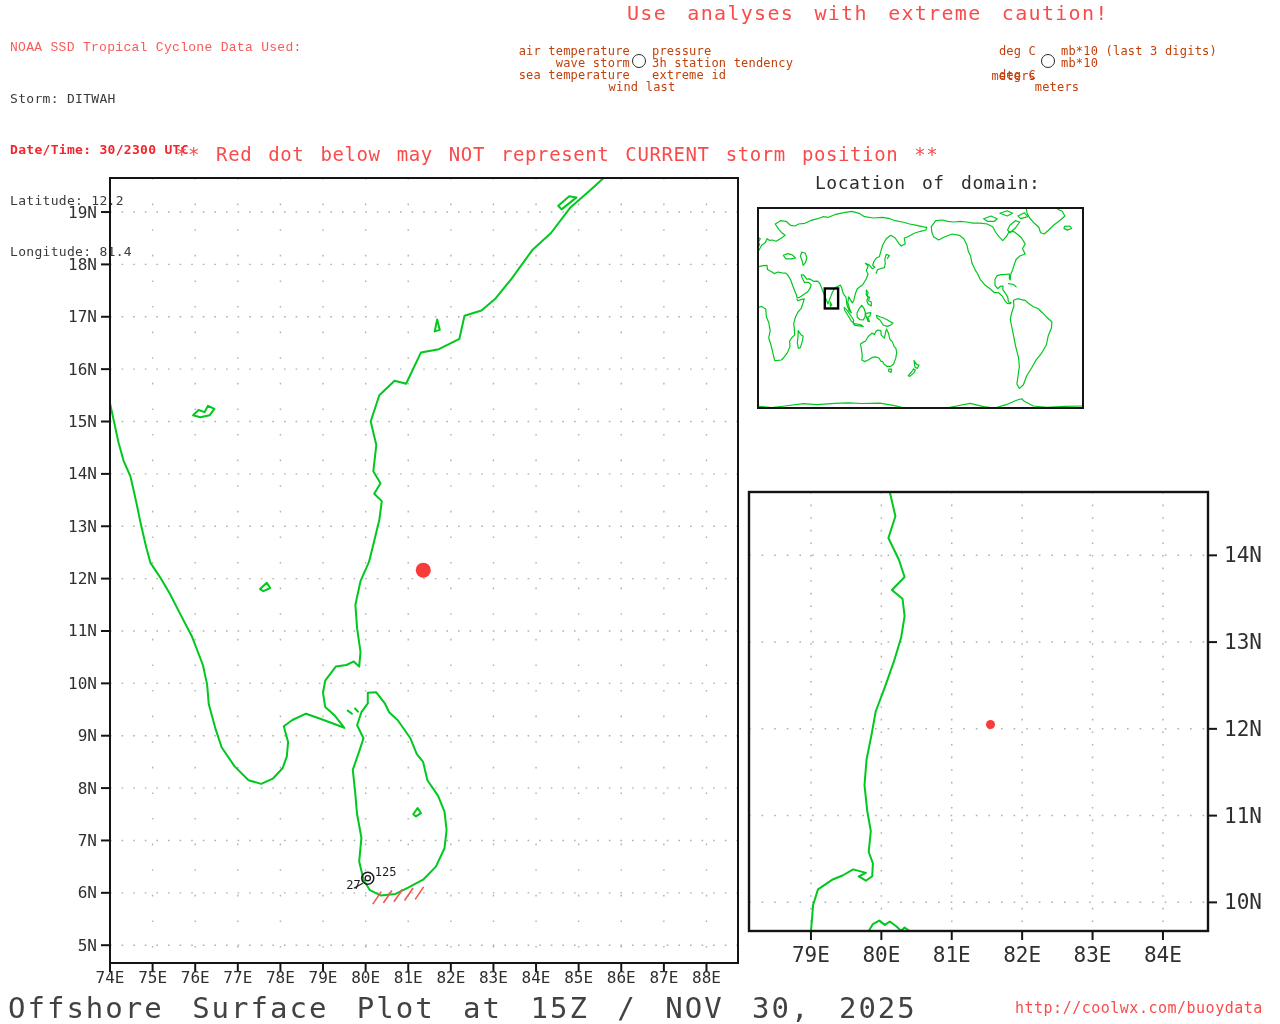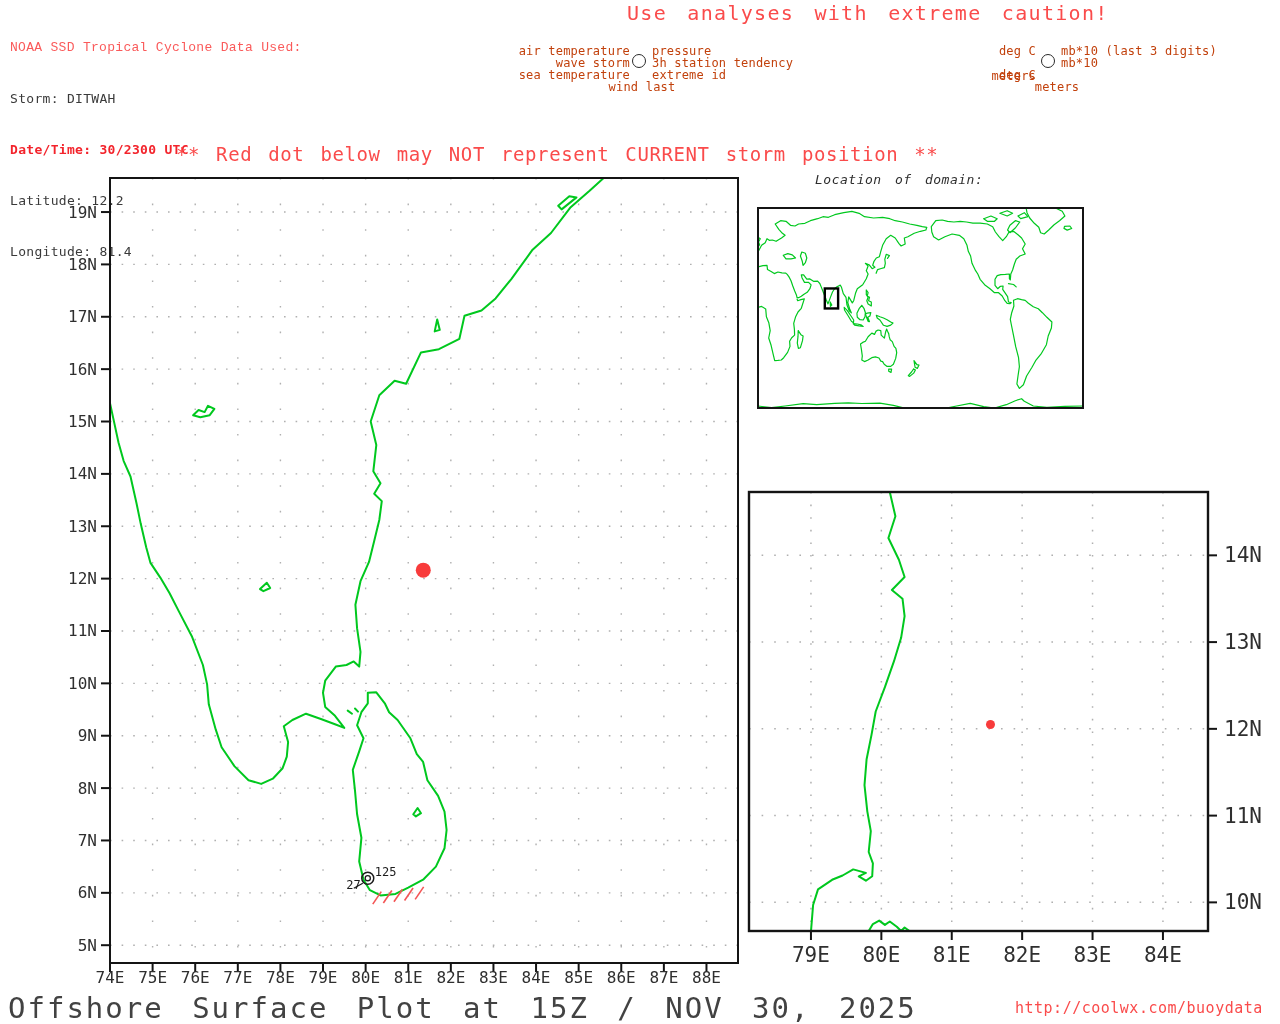--- a/index.html
+++ b/index.html
@@ -9,21 +9,21 @@
   #hdr-block{left:10px;top:5px;font-size:13px;line-height:17px;letter-spacing:.3px;}
   .hdr-red{color:#fa5a5a;font-family:Liberation Mono, monospace;}
   .hdr-datered{color:#f3242c;font-weight:bold;}
   .hdr-dark{color:#3a3a3a;}
   #caution{left:627px;top:1px;font-size:20px;color:#fa4b4b;letter-spacing:1.3px;word-spacing:7px;}
   .leg{font-size:12px;line-height:12px;color:#c2410c;letter-spacing:.2px;}
   .leg-r{text-align:right;}
   .leg-c{text-align:center;}
   .leg-circle{position:absolute;width:12px;height:12px;border:1.6px solid #2a2a2a;border-radius:50%;background:#fff;}
   #warning{left:176px;top:143px;font-size:19px;color:#fa4b4b;letter-spacing:.6px;word-spacing:4px;}
-  #world-title{left:815px;top:172px;font-size:13px;color:#2e2e2e;letter-spacing:.5px;word-spacing:5px;font-style:italic;}
+  #world-title{left:815px;top:172px;font-size:18px;color:#2e2e2e;letter-spacing:.5px;word-spacing:5px;}
   #footer-title{left:8px;top:991px;font-size:29px;color:#424242;letter-spacing:2px;word-spacing:9px;}
   #footer-url{left:1015px;top:999px;font-size:15px;color:#fa4b4b;letter-spacing:.5px;}
   svg{position:absolute;left:0;top:0;}
 </style>
 </head>
 <body>
 
 <div class="abs" id="hdr-block">
   <div class="hdr-red">NOAA SSD Tropical Cyclone Data Used:</div>
   <div class="hdr-dark">Storm: DITWAH</div>

